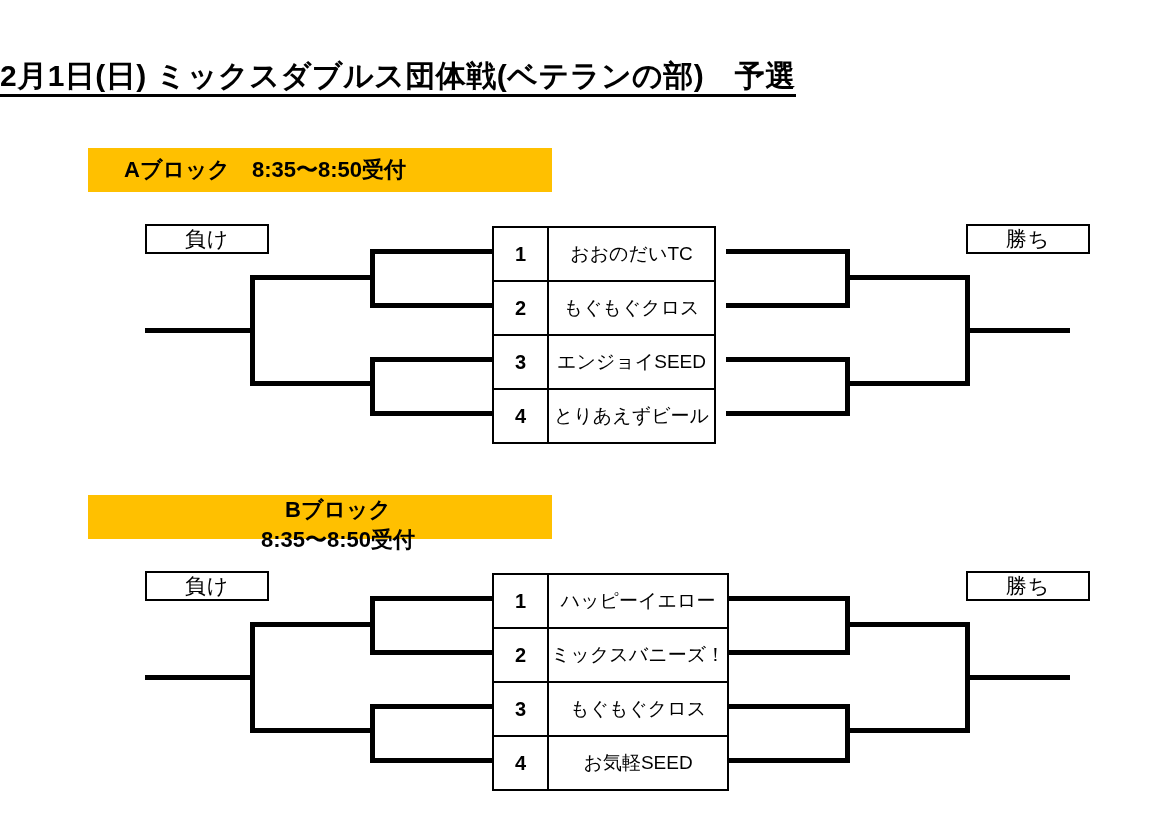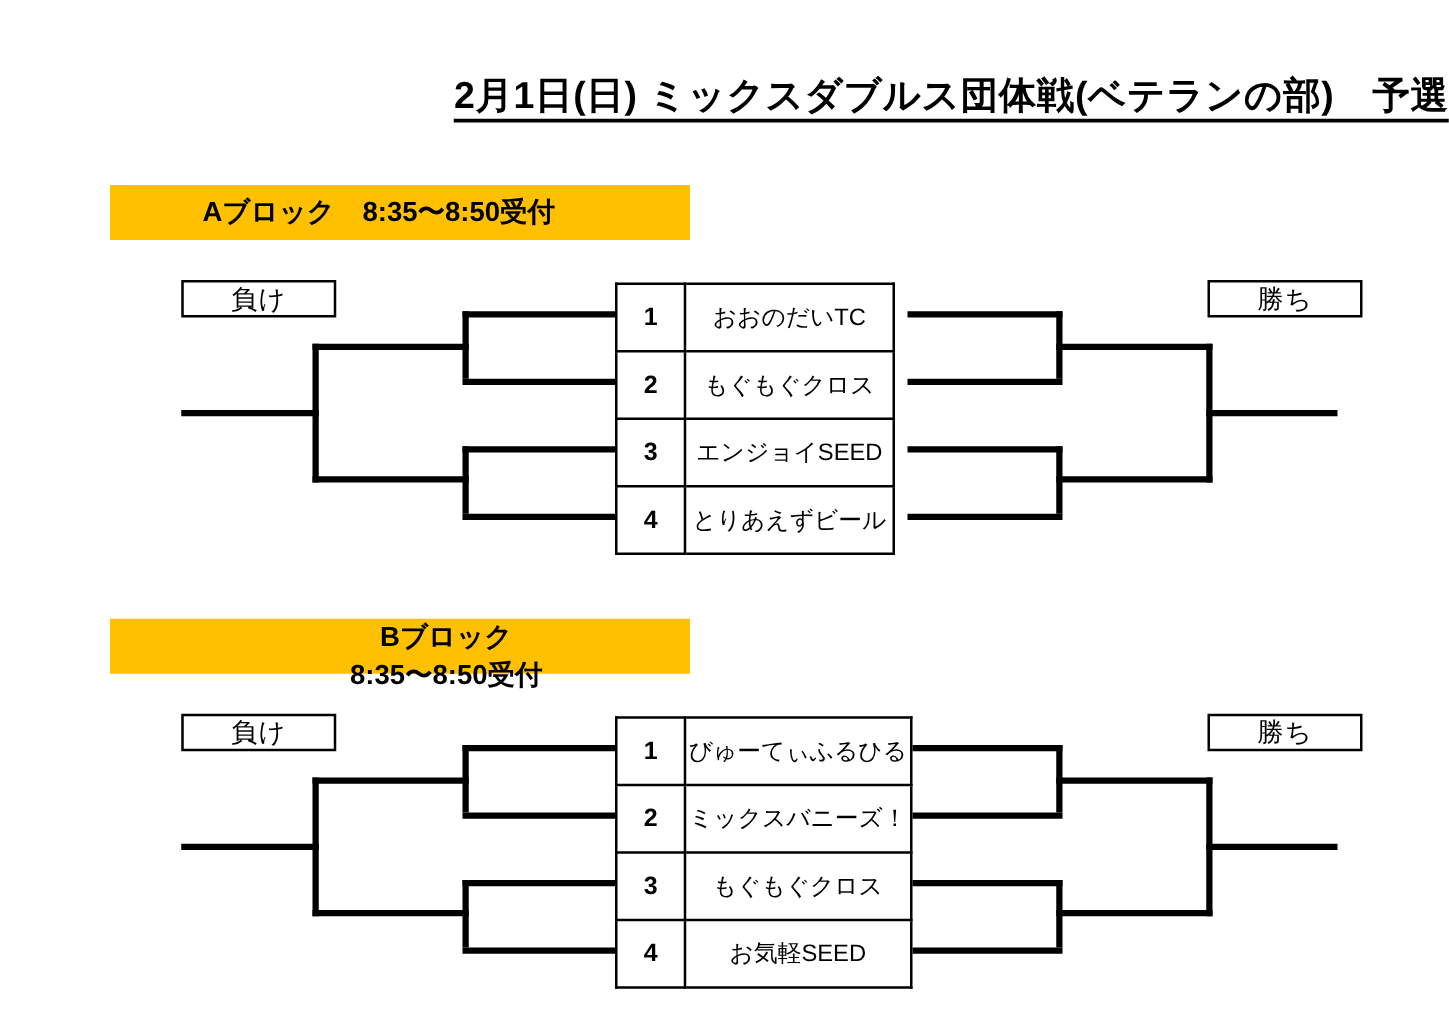--- a/index.html
+++ b/index.html
@@ -16,42 +16,42 @@
     font-family: "Liberation Sans", "DejaVu Sans", sans-serif;
     color: #000000;
   }
 
   
   .page-title {
     position: absolute;
     left: 0;
     top: 56px;
     width: 1159px;
-    text-align: right;
+    text-align: left;
     font-size: 30px;
     font-weight: bold;
     letter-spacing: 0.5px;
     white-space: nowrap;
   }
   .page-title .underlined {
     border-bottom: 3px solid #000;
     padding-bottom: 2px;
   }
 
   
   .block-banner {
     position: absolute;
     left: 88px;
     width: 464px;
     height: 44px;
     background: #FFC000;
     display: flex;
     align-items: center;
     box-sizing: border-box;
-    padding-left: 74px;
+    padding-left: 36px;
     font-size: 22px;
     font-weight: bold;
     white-space: nowrap;
   }
   .banner-gap { display: inline-block; width: 22px; }
 
   
   .result-tag {
     position: absolute;
     border: 2px solid #000;
@@ -212,21 +212,21 @@
 
   <div class="ln-h" style="left:845px; top:622px; width:125px;"></div>
   <div class="ln-h" style="left:845px; top:728px; width:125px;"></div>
   <div class="ln-v" style="left:965px; top:622px; height:111px;"></div>
   <div class="ln-h" style="left:965px; top:675px; width:105px;"></div>
 
   <table class="team-table" style="left:492px; top:573px;">
     <tbody>
       <tr>
         <td class="seed">1</td>
-        <td class="team">びゅーてぃふるひる</td>
+        <td class="team">ハッピーイエロー</td>
       </tr>
       <tr>
         <td class="seed">2</td>
         <td class="team">ミックスバニーズ！</td>
       </tr>
       <tr>
         <td class="seed">3</td>
         <td class="team">もぐもぐクロス</td>
       </tr>
       <tr>

